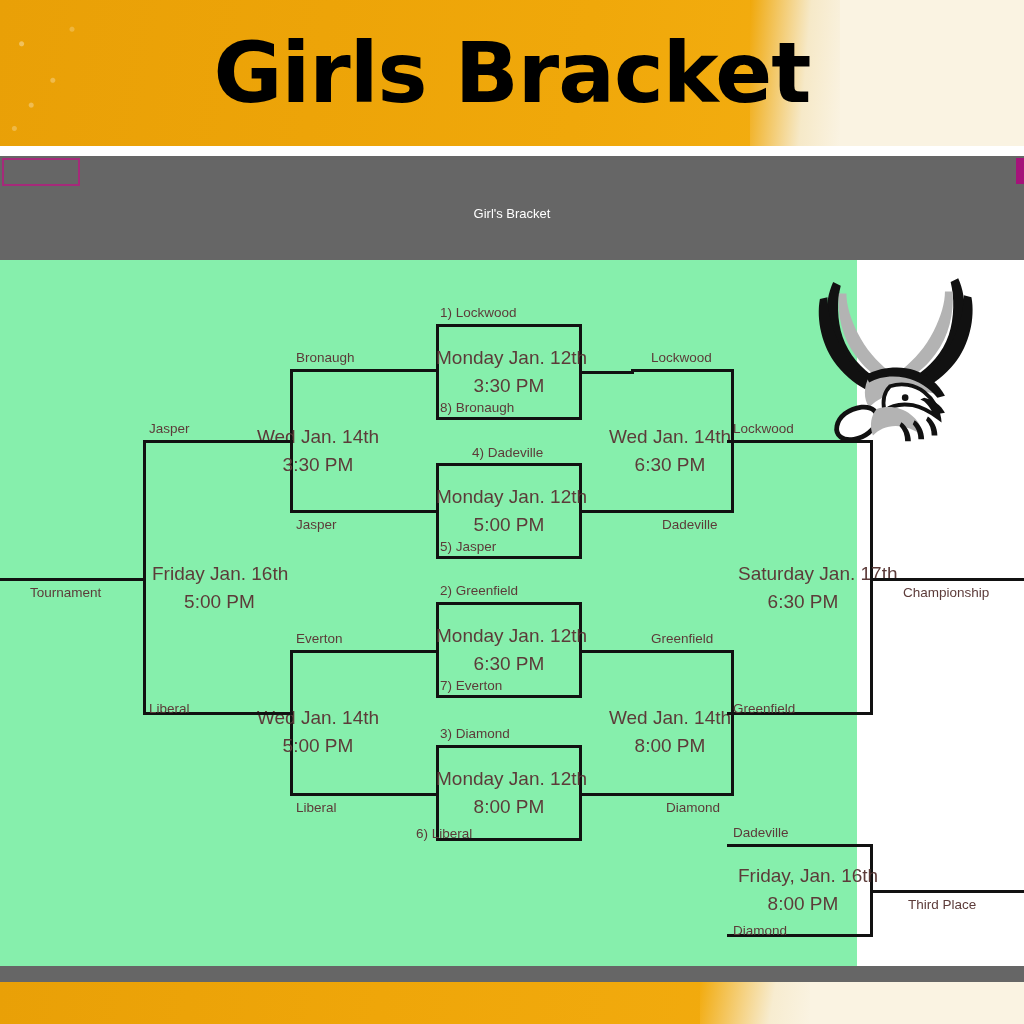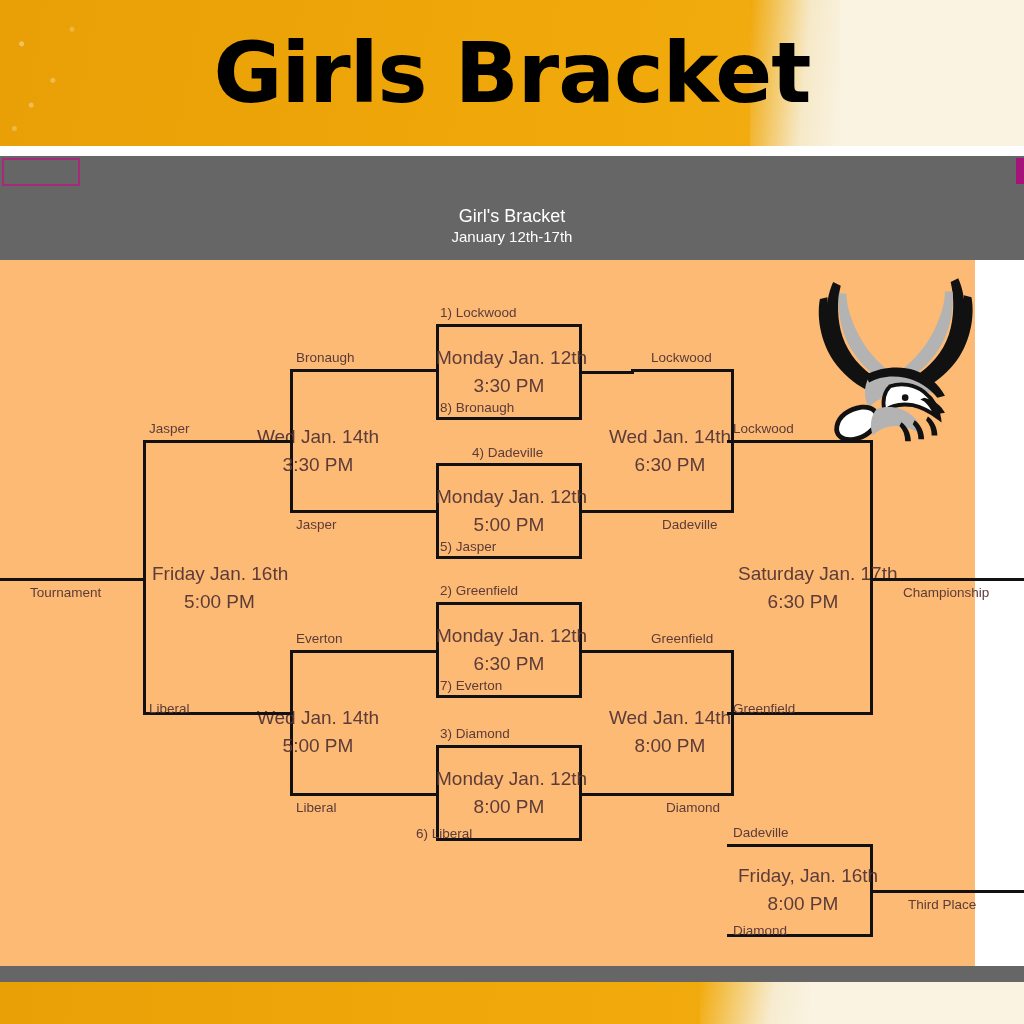--- a/index.html
+++ b/index.html
@@ -62,21 +62,21 @@
   .sub-accent-right{
     position:absolute; right:0px; top:2px; width:8px; height:26px;
     background:#a5127a;
   }
   .sub-title{
     position:absolute; left:0; top:12px; width:1024px;
     font-size:25px; font-weight:bold; letter-spacing:.2px;
   }
   .sub-line2{
     position:absolute; left:0; top:50px; width:1024px;
-    font-size:18px;
+    font-size:13px;
   }
   .sub-line3{
     position:absolute; left:0; top:72px; width:1024px;
     font-size:15px;
   }
 
   
   .bottom-gray{
     position:absolute; left:0; top:966px; width:1024px; height:16px;
     background:#666666;
@@ -90,22 +90,22 @@
     position:absolute; left:0; top:0; width:760px; height:42px;
     background:linear-gradient(100deg,#e9a007 0%,#efa609 50%,#f2ab0e 100%);
   }
   .bottom-orange::after{
     content:""; position:absolute; right:-50px; top:0; width:110px; height:42px;
     background:linear-gradient(100deg,#f2ab0e 0%,#f7ecd0 65%,#faf3e2 100%);
   }
 
   
   .bracket{
-    position:absolute; left:0; top:260px; width:975px; height:706px;
-    background:#fdba74;
+    position:absolute; left:0; top:260px; width:857px; height:706px;
+    background:#86efac;
   }
   .lbl{
     position:absolute;
     color:#5c3b39;
     font-size:13.5px;
     white-space:nowrap;
     line-height:1;
   }
   .time{
     position:absolute;
@@ -134,21 +134,20 @@
     <div class="banner-orange">
       <div class="banner-speckle"></div>
     </div>
     <div class="banner-title">Girls Bracket</div>
   </div>
 
   <div class="subheader">
     <div class="sub-accent-left"></div>
     <div class="sub-accent-right"></div>
     <div class="sub-line2">Girl's Bracket</div>
-    <div class="sub-line3">January 12th-17th</div>
   </div>
 
   <div class="bracket">
 
     <svg class="eagle" viewBox="0 0 200 190">
       <g>
         <path d="M40 18 C30 40 30 72 44 96 C52 110 64 122 78 130 L86 120 C70 110 56 94 50 76 C44 58 44 38 48 22 Z" fill="#111"></path>
         <path d="M26 36 C22 58 28 86 44 106 C54 118 66 128 80 134 L84 126 C68 116 54 100 46 82 C38 64 34 48 34 34 Z" fill="#111"></path>
         <path d="M46 30 C44 52 50 78 64 96 C72 107 82 116 92 122 L99 112 C86 102 74 88 66 72 C58 56 54 42 54 30 Z" fill="#b3b3b3"></path>
         <path d="M172 14 C182 36 182 70 168 94 C160 108 148 120 134 128 L126 118 C142 108 156 92 162 74 C168 56 168 34 164 18 Z" fill="#111"></path>

